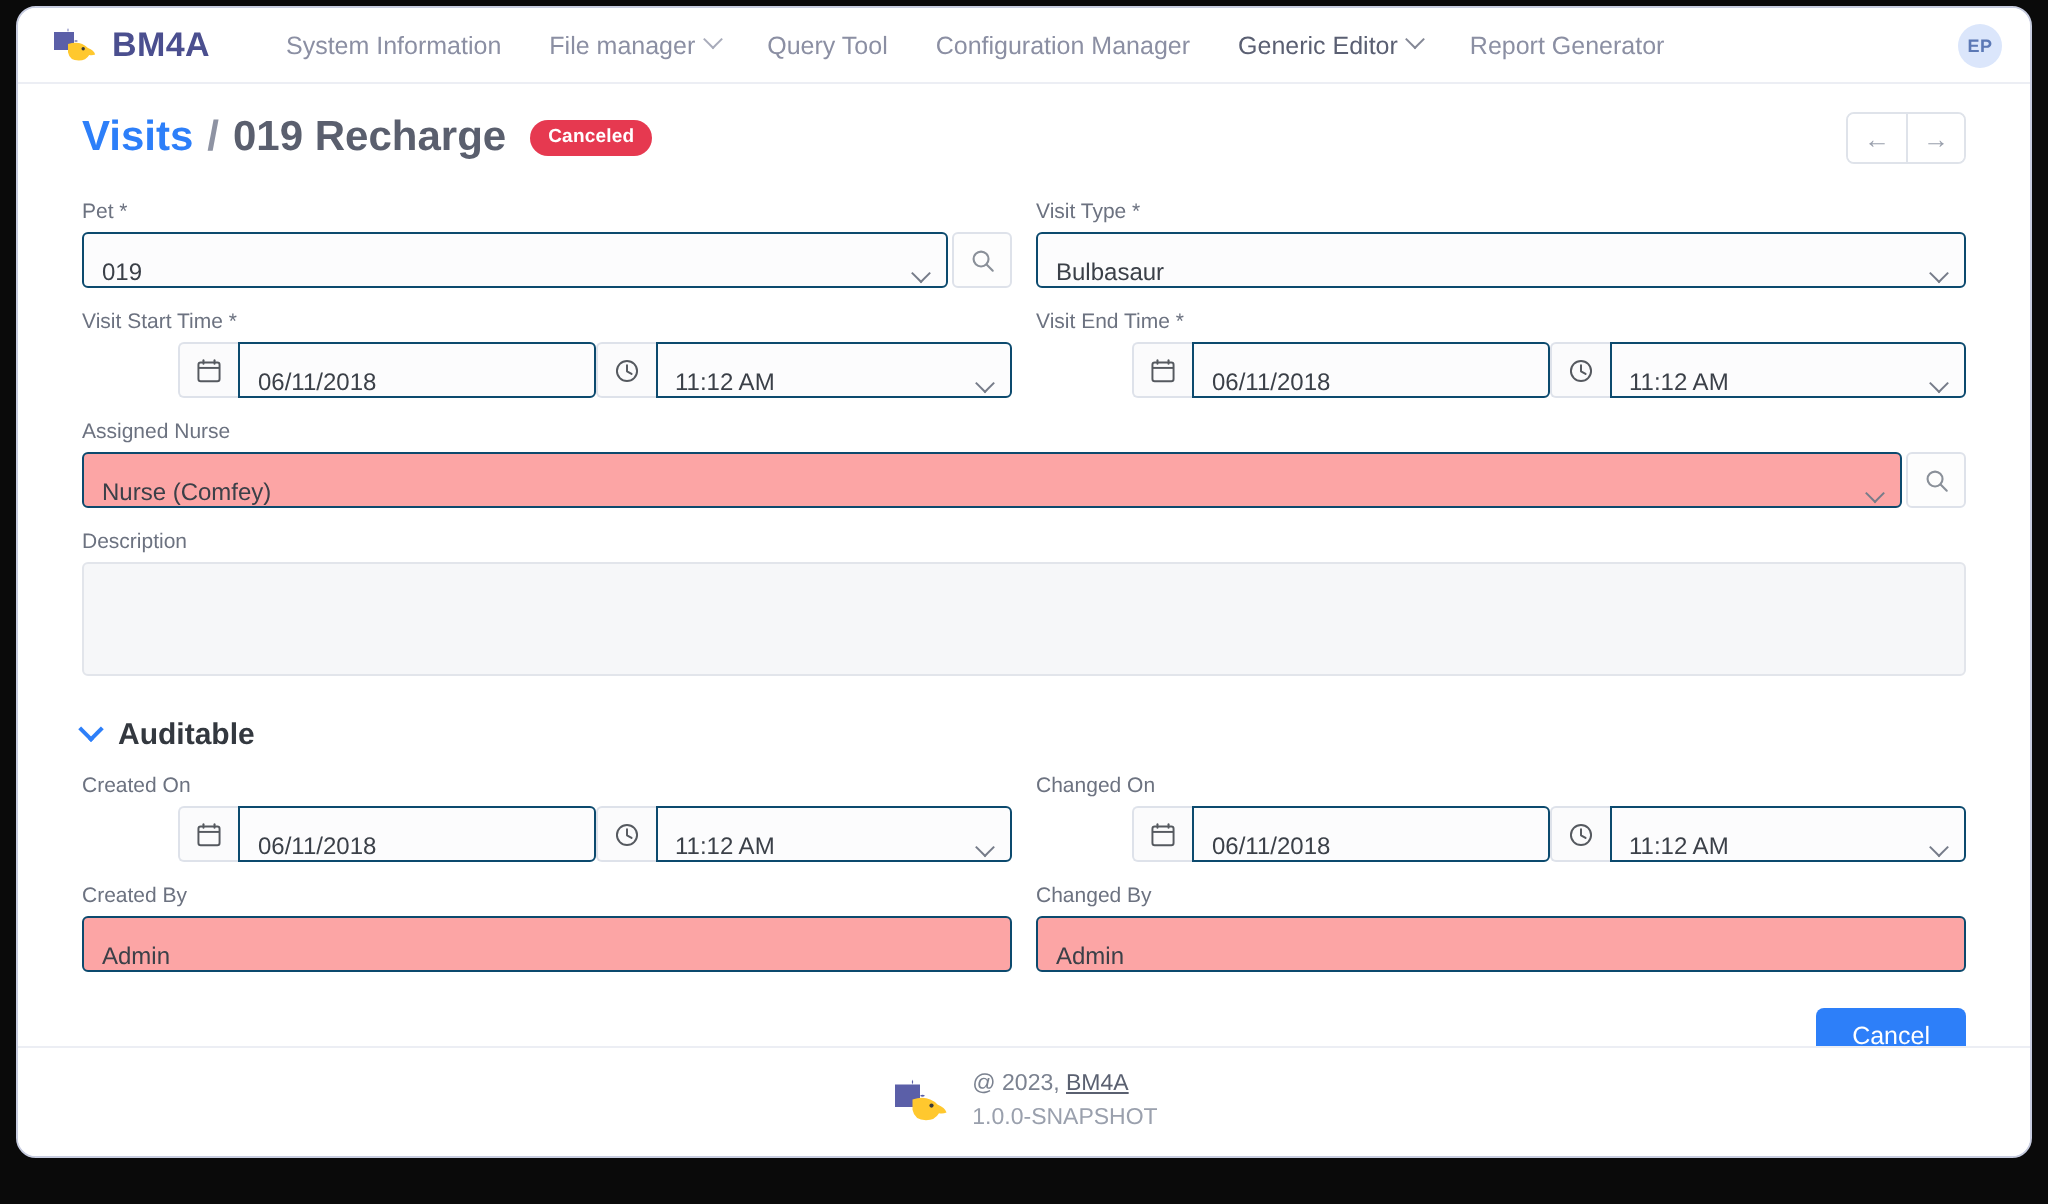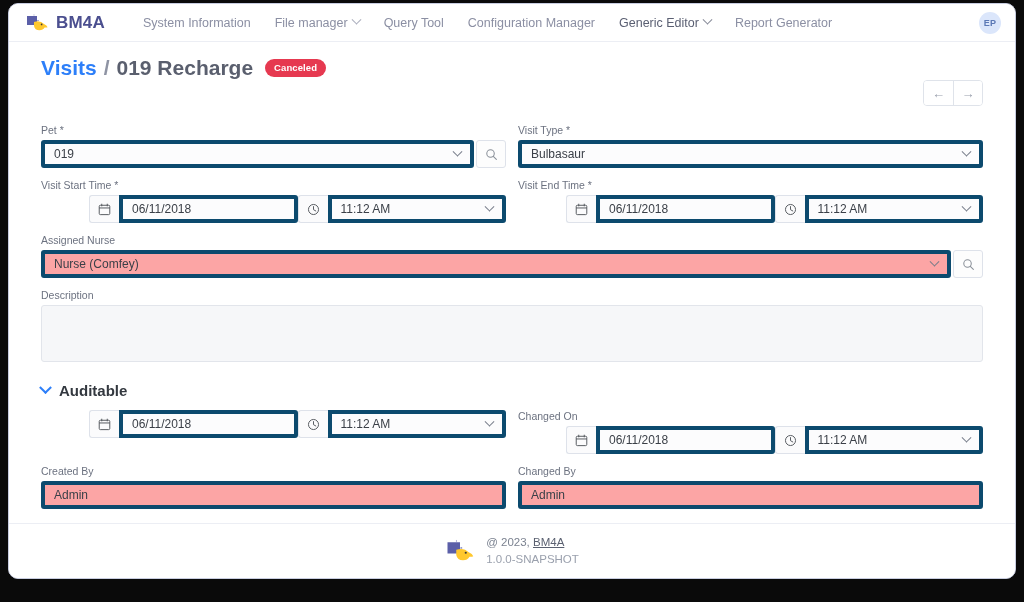--- a/index.html
+++ b/index.html
@@ -85,22 +85,22 @@
 
   
   .content {
     flex: 1;
     padding: 14px 32px 0 32px;
     overflow: hidden;
     position: relative;
   }
   .title-row {
     display: flex;
+    align-items: center;
     margin-bottom: 18px;
-    flex-direction: column;
   }
   .page-title {
     font-size: 21px;
     font-weight: bold;
     color: #5a5f6e;
     display: flex;
     align-items: center;
     gap: 0px;
   }
   .title-link { color: #2d7ff9; cursor: pointer; }
@@ -149,25 +149,25 @@
     display: block;
   }
 
   .ctrl {
     display: flex;
     align-items: stretch;
     height: 28px;
   }
   .input-box {
     flex: 1;
-    border: 4px solid #0c4a6e;
+    border: 1px solid #0c4a6e;
     border-radius: 3px;
     background: #fcfcfd;
     display: flex;
-    align-items: center;
+    align-items: flex-end;
     padding: 0 9px;
     font-size: 12px;
     color: #3b4048;
     min-width: 0;
     position: relative;
   }
   .input-box.disabled { background: #fca5a5; }
   .input-val {
     flex: 1;
     overflow: hidden;
@@ -453,20 +453,21 @@
       </div>
     </div>
 
     <div class="section-head">
       <i class="section-chev"></i>
       <span class="section-title">Auditable</span>
     </div>
 
     <div class="row">
       <div class="col">
+        <label class="field-label">Created On</label>
         <div class="halfs">
           <div class="ctrl">
             <div class="prefix">
               <svg width="13" height="13" viewBox="0 0 16 16">
                 <rect x="1.5" y="2.8" width="13" height="11.5" rx="1.4" fill="none" stroke="#55595f" stroke-width="1.2"></rect>
                 <line x1="1.5" y1="6.1" x2="14.5" y2="6.1" stroke="#55595f" stroke-width="1.2"></line>
                 <line x1="4.6" y1="1.4" x2="4.6" y2="3.6" stroke="#55595f" stroke-width="1.2" stroke-linecap="round"></line>
                 <line x1="11.4" y1="1.4" x2="11.4" y2="3.6" stroke="#55595f" stroke-width="1.2" stroke-linecap="round"></line>
               </svg>
             </div>

